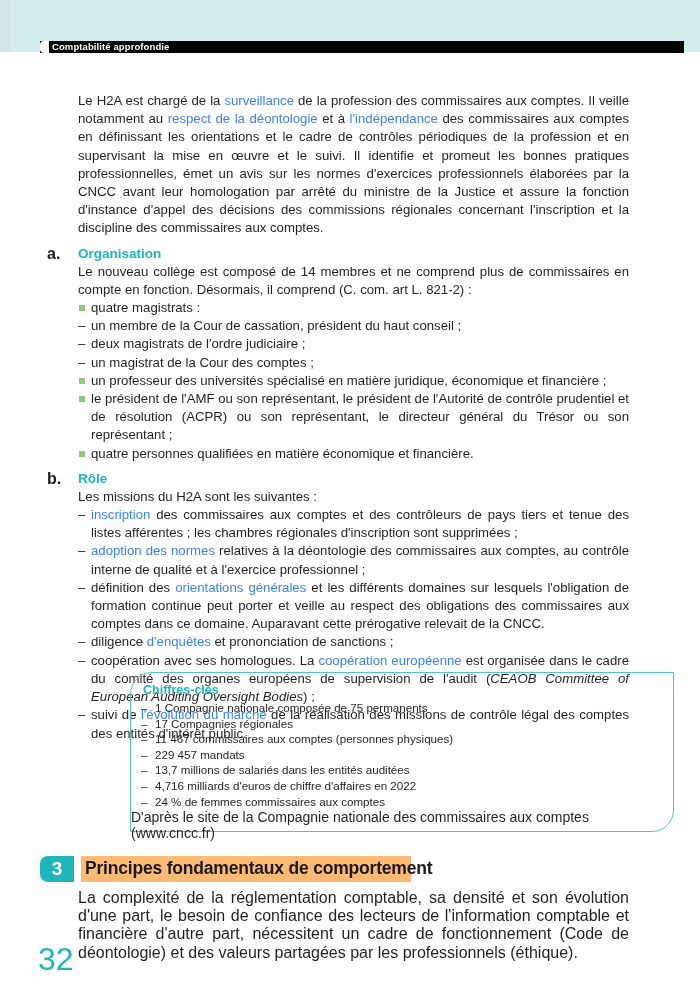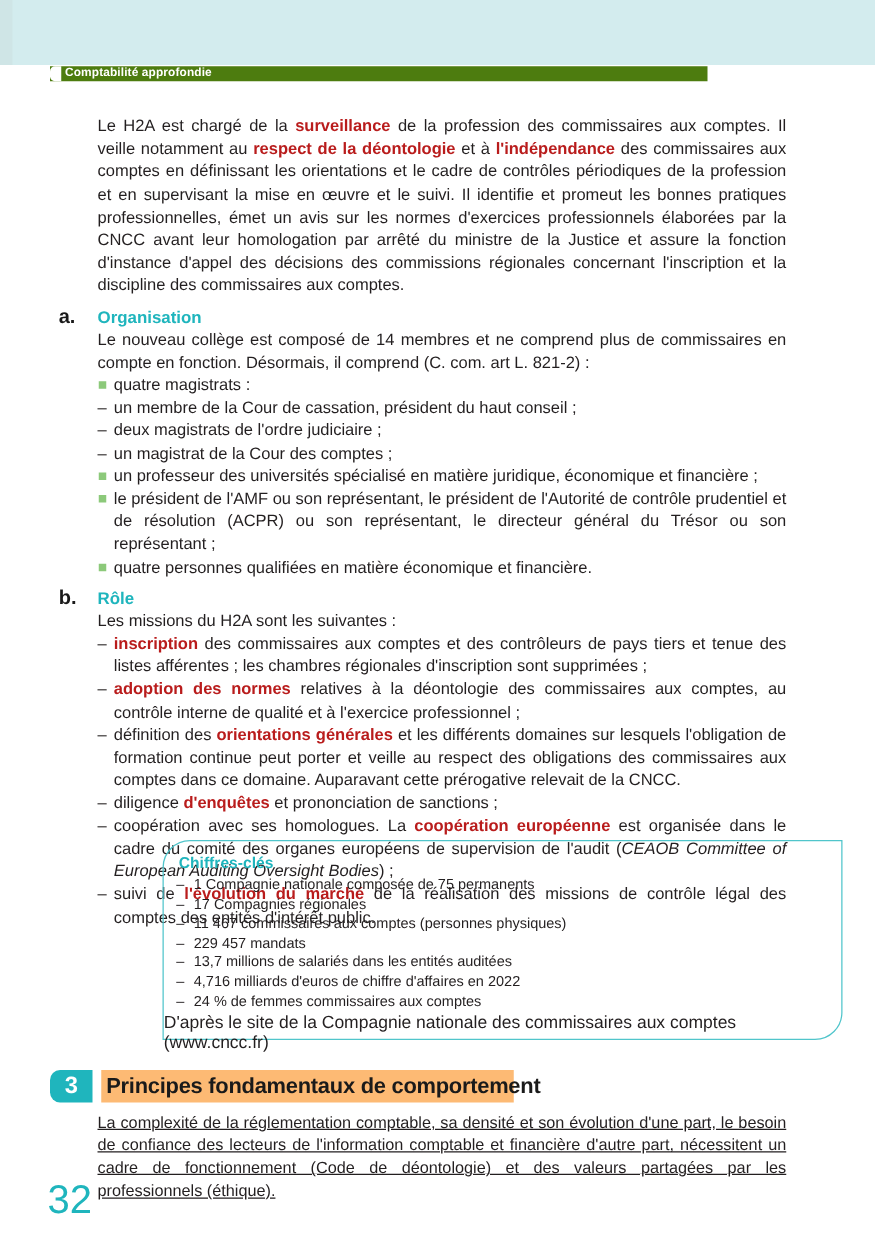--- a/index.html
+++ b/index.html
@@ -1,27 +1,27 @@
 <!DOCTYPE html>
 <html><head>
   <meta charset="utf-8">
   <style>
     * { margin: 0; padding: 0; box-sizing: border-box; }
     html, body { width: 700px; height: 989px; background: #ffffff; overflow: hidden; }
     body { position: relative; font-family: "Liberation Sans", sans-serif; color: #231f20; }
 
     .top-band { position: absolute; left: 0; top: 0; width: 700px; height: 52px; background: #d3ecee; }
     .top-band .left-shade { position: absolute; left: 0; top: 0; width: 10px; height: 52px; background: #cfe5e6; }
-    .header-strip { position: absolute; left: 40px; top: 53px; width: 526px; height: 12px; background: #4d7c0f; }
+    .header-strip { position: absolute; left: 40px; top: 41px; width: 644px; height: 12px; background: #000000; }
     .header-strip .tab-notch { position: absolute; left: 0; top: 0; width: 9px; height: 12px; background: #ffffff; border-radius: 4px 0 0 4px; }
     .header-strip .running-title { position: absolute; left: 12px; top: -1px; font-size: 9.5px; font-weight: bold; color: #ffffff; letter-spacing: 0.1px; line-height: 14px; }
 
     .content { position: absolute; left: 78px; top: 92px; width: 551px; font-size: 13.2px; line-height: 18.2px; }
     .para { text-align: justify; }
-    .para b, .li b { font-weight: bold; color: #b91c1c; }
+    .para b, .li b { font-weight: normal; color: #3b82f6; }
 
     .section-head { position: relative; margin-top: 7px; height: 18px; }
     .section-head .letter { position: absolute; left: -31px; top: 0; font-size: 16px; font-weight: bold; color: #1a1a1a; }
     .section-head .title { font-size: 13.5px; font-weight: bold; color: #1fb5bd; margin-top: 36px; }
 
     .list { list-style: none; }
     .li { position: relative; padding-left: 13px; text-align: justify; }
     .li .dash { position: absolute; left: 0; top: 0; }
     .li .sq { position: absolute; left: 1px; top: 6px; width: 6px; height: 6px; background: #8cc97a; }
 
@@ -30,21 +30,21 @@
     .key-box .kb-list { position: absolute; left: 10px; top: 27px; font-size: 11.6px; line-height: 15.6px; color: #231f20; list-style: none; }
     .key-box .kb-list li { position: relative; padding-left: 14px; }
     .key-box .kb-list li .dash { position: absolute; left: 0; }
     .key-box .kb-source { position: absolute; right: 14px; top: 136px; font-size: 14px; color: #231f20; }
 
     .sec3 { position: absolute; left: 40px; top: 856px; height: 26px; width: 365px; }
     .sec3 .num-badge { position: absolute; left: 0; top: 0; width: 34px; height: 26px; background: #1fb5bd; border-radius: 8px 0 0 8px; color: #fff; font-weight: bold; font-size: 19px; text-align: center; line-height: 26px; }
     .sec3 .title-bar { position: absolute; left: 41px; top: 0; width: 330px; height: 26px; background: #fdba74; }
     .sec3 .title-bar span { position: absolute; left: 4px; top: 2px; font-size: 17.5px; font-weight: bold; color: #1a1a1a; white-space: nowrap; letter-spacing: -0.2px; }
 
-    .sec3-body { position: absolute; left: 78px; top: 889px; width: 551px; font-size: 13px; line-height: 18.2px; text-align: justify; text-decoration: underline; }
+    .sec3-body { position: absolute; left: 78px; top: 889px; width: 551px; font-size: 16px; line-height: 18.2px; text-align: justify; }
 
     .page-number { position: absolute; left: 38px; top: 946px; font-size: 32px; color: #1fb5bd; line-height: 26px; }
   </style>
 </head>
 <body>
 
 <div class="top-band">
   <div class="left-shade"></div>
 </div>
 <div class="header-strip">

